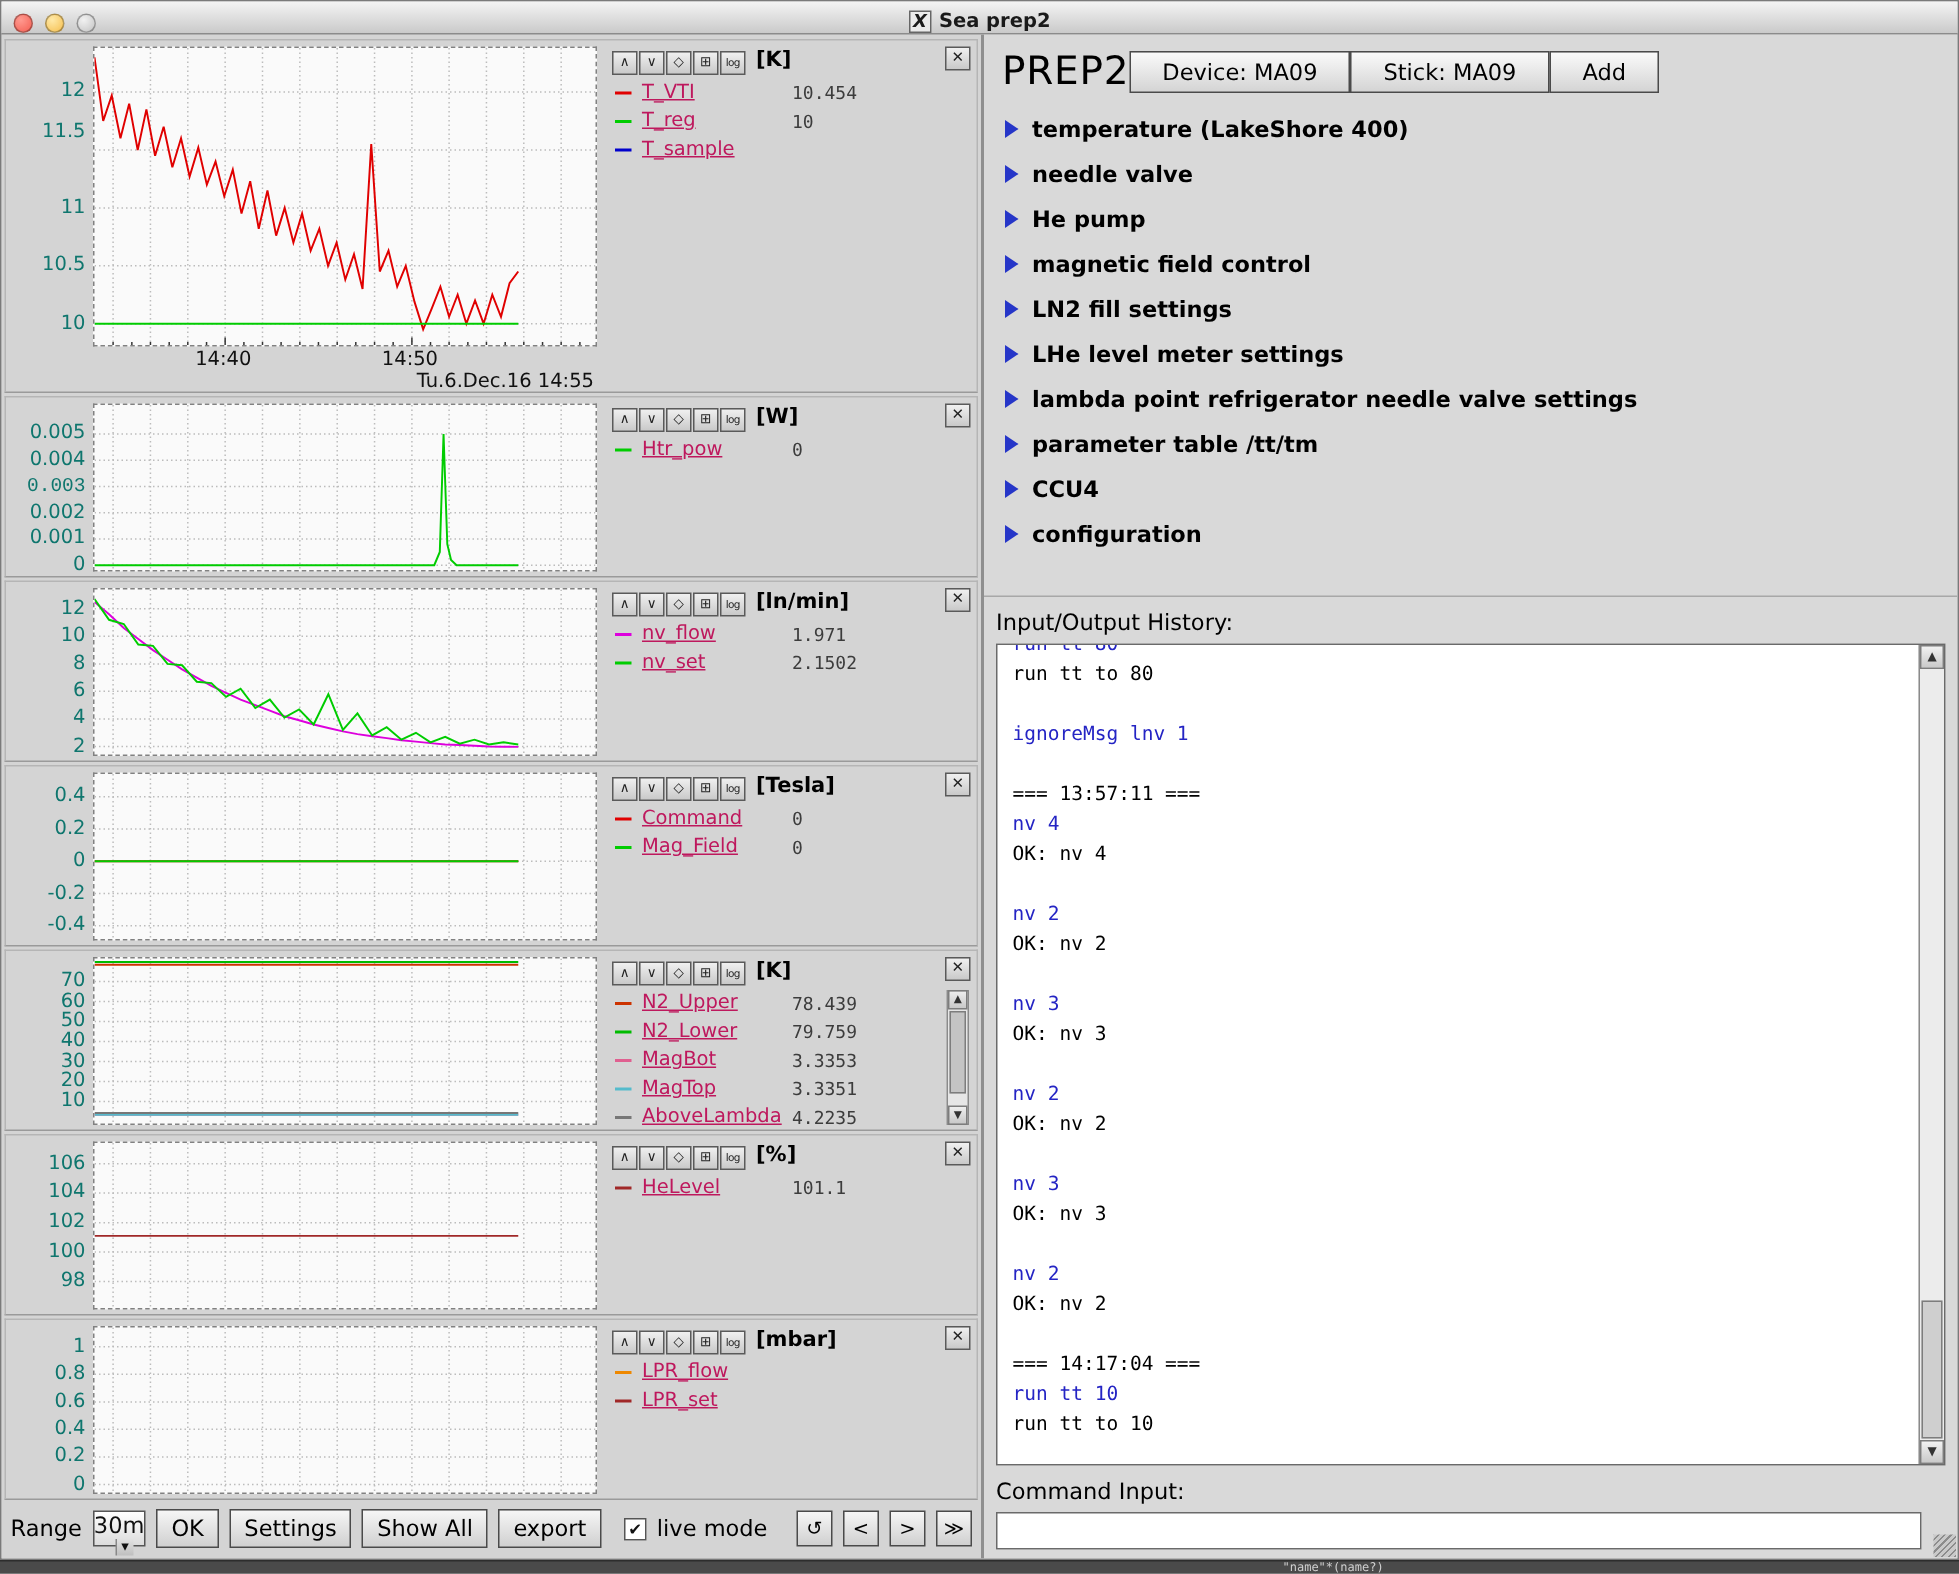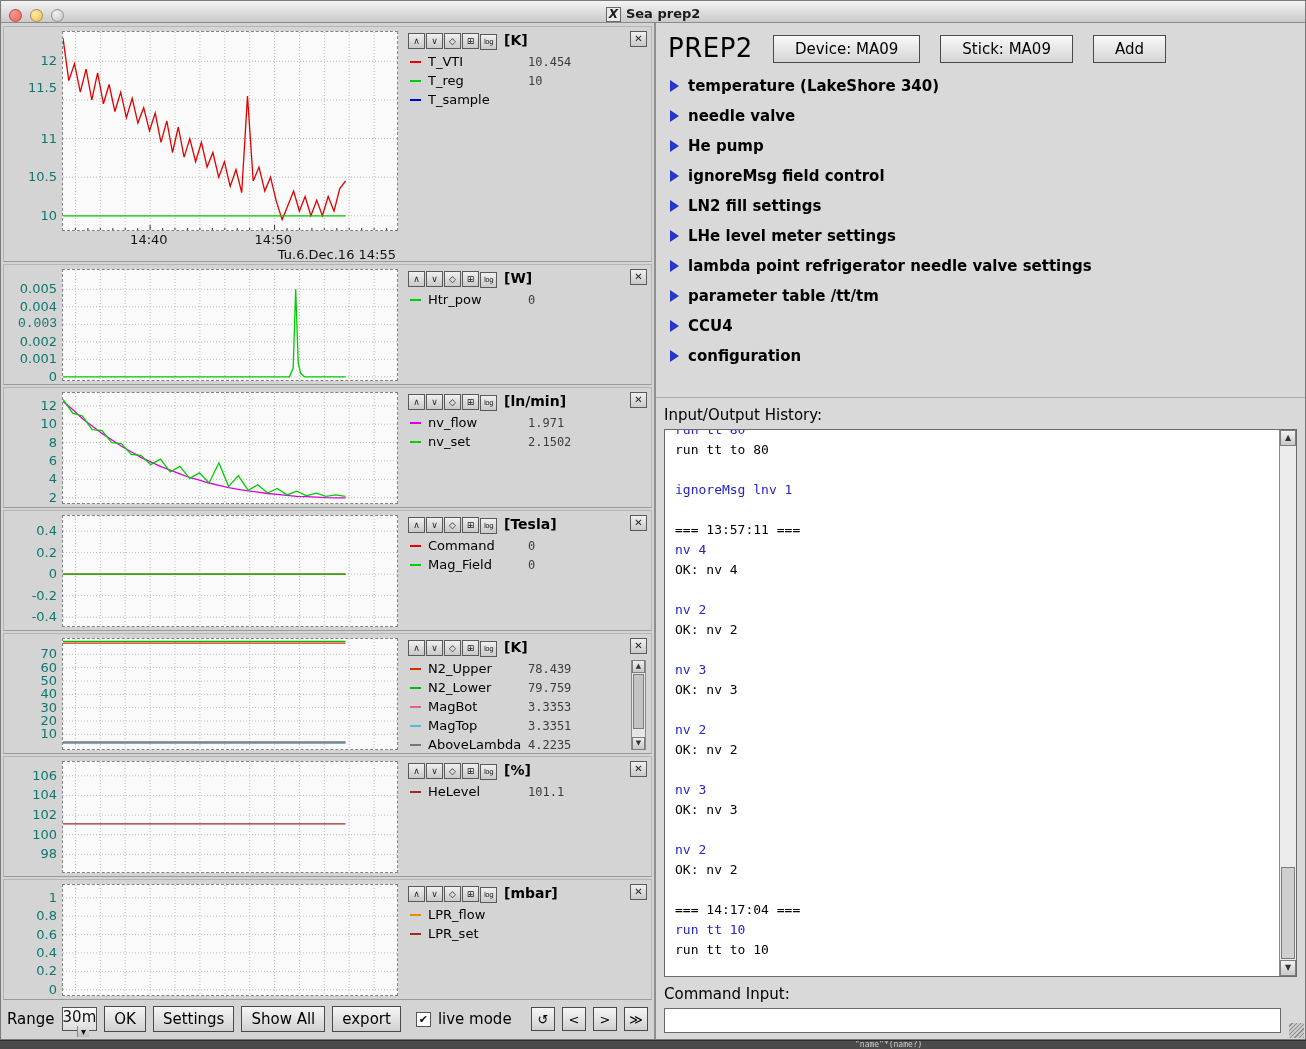--- a/index.html
+++ b/index.html
@@ -33,37 +33,37 @@
   .datelabel{display:none;text-align:right;font-size:13px;color:#111;padding:1px 2px 0 0;}
   .legend{position:absolute;left:404px;top:4px;right:2px;bottom:2px;overflow:hidden;}
   .legend-head{display:flex;align-items:center;height:17px;}
   .cbtn{width:17px;height:16px;flex:none;border:1px solid #5a5a5a;background:linear-gradient(#f0f0f0,#c9c9c9);font-size:9px;line-height:14px;text-align:center;margin-right:1px;display:inline-block;color:#222;}
   .cbtn.txt{font-size:7px;letter-spacing:-0.5px;}
   .unit{font-weight:bold;font-size:14px;margin-left:6px;color:#000;}
   .close-btn{position:absolute;top:4px;right:4px;width:17px;height:16px;border:1px solid #5a5a5a;background:linear-gradient(#f0f0f0,#c9c9c9);font-size:10px;text-align:center;line-height:14px;color:#222;}
   .legend-rows{margin-top:4px;}
   .lrow{display:flex;align-items:center;height:19px;font-size:13px;}
   .dash{width:11px;height:2px;margin:0 7px 0 2px;flex:none;}
-  .sname{width:100px;color:#000000;white-space:nowrap;}
+  .sname{width:100px;color:#be185d;white-space:nowrap;text-decoration:underline;}
   .sval{font-family:"DejaVu Sans Mono","Liberation Mono",monospace;font-size:12px;color:#3c3c3c;white-space:nowrap;}
   .legend-scroll{display:none;position:absolute;right:3px;top:22px;bottom:1px;width:15px;border:1px solid #8a8a8a;background:#e6e6e6;}
   .legend-scroll .up,.legend-scroll .dn{position:absolute;left:0;right:0;height:13px;background:linear-gradient(#eee,#c8c8c8);border:1px solid #7d7d7d;text-align:center;font-size:7px;line-height:11px;color:#333;}
   .legend-scroll .up{top:-1px;}.legend-scroll .dn{bottom:-1px;}
   .legend-scroll .thumb{position:absolute;left:1px;right:1px;top:13px;height:62%;background:#c4c4c4;border:1px solid #7d7d7d;}
   
   .bottom-bar{height:34px;flex:none;display:flex;align-items:center;padding:0 6px;gap:7px;font-size:15px;}
   .lbl{color:#000;}
   .select{border:1px solid #555;background:linear-gradient(#fff,#dcdcdc);padding-left:0;display:inline-flex;align-items:center;height:24px;flex-direction:column;}
   .selarrow{border-left:1px solid #888;margin-left:7px;padding:0 3px;font-size:10px;background:linear-gradient(#e2e2e2,#bfbfbf);height:100%;display:flex;align-items:center;}
   .btn{border:1px solid #4a4a4a;background:linear-gradient(#f6f6f6,#d0d0d0);font-size:15px;padding:2px 9px;height:26px;font-family:inherit;color:#000;}
   .checkbox{width:15px;height:15px;flex:none;border:1px solid #555;background:#fff;display:inline-flex;align-items:center;justify-content:center;font-size:11px;margin-left:8px;color:#111;}
   .spacer{flex:1;}
   .navbtn{width:24px;height:24px;flex:none;border:1px solid #4a4a4a;background:linear-gradient(#f6f6f6,#d0d0d0);font-size:13px;padding:0;font-family:inherit;color:#000;}
   
-  .rp-header{display:flex;align-items:flex-end;padding:10px 8px 4px 12px;gap:20px;flex:none;}
+  .rp-header{display:flex;align-items:center;padding:10px 8px 4px 12px;gap:0;flex:none;}
   .rp-title{font-size:26px;color:#000;letter-spacing:0.5px;}
   .rp-btn{border:1px solid #4a4a4a;background:linear-gradient(#fafafa,#d4d4d4);font-size:15px;padding:4px 21px;font-family:inherit;color:#000;}
   .sections{padding:4px 0 0 14px;flex:none;}
   .section-row{display:flex;align-items:center;height:30px;}
   .tri{width:0;height:0;border-left:9px solid #2636c8;border-top:6px solid transparent;border-bottom:6px solid transparent;margin-right:9px;flex:none;}
   .seclabel{font-weight:bold;font-size:15px;color:#000;white-space:nowrap;}
   .history-sec{flex:1;display:flex;flex-direction:column;border-top:1px solid #a8a8a8;margin-top:26px;padding:8px 8px 0 8px;min-height:0;}
   .history-label{font-size:15px;margin-bottom:5px;color:#000;}
   .history-box{flex:1;position:relative;border:1px solid #6a6a6a;background:#fff;overflow:hidden;min-height:0;}
   .history-text{position:absolute;left:0;top:0;right:18px;bottom:0;overflow:hidden;padding-left:10px;font-family:"DejaVu Sans Mono","Liberation Mono",monospace;font-size:13px;color:#000;}
@@ -590,33 +590,33 @@
       <div class="rp-header">
         <span class="rp-title">PREP2</span>
         <button class="rp-btn">Device: MA09</button>
         <button class="rp-btn">Stick: MA09</button>
         <button class="rp-btn">Add</button>
       </div>
 
       <div class="sections" id="device-sections">
           <div class="section-row">
             <span class="tri"></span>
-            <span class="seclabel">temperature (LakeShore 340)</span>
+            <span class="seclabel">temperature (LakeShore 400)</span>
           </div>
           <div class="section-row">
             <span class="tri"></span>
             <span class="seclabel">needle valve</span>
           </div>
           <div class="section-row">
             <span class="tri"></span>
             <span class="seclabel">He pump</span>
           </div>
           <div class="section-row">
             <span class="tri"></span>
-            <span class="seclabel">ignoreMsg field control</span>
+            <span class="seclabel">magnetic field control</span>
           </div>
           <div class="section-row">
             <span class="tri"></span>
             <span class="seclabel">LN2 fill settings</span>
           </div>
           <div class="section-row">
             <span class="tri"></span>
             <span class="seclabel">LHe level meter settings</span>
           </div>
           <div class="section-row">

